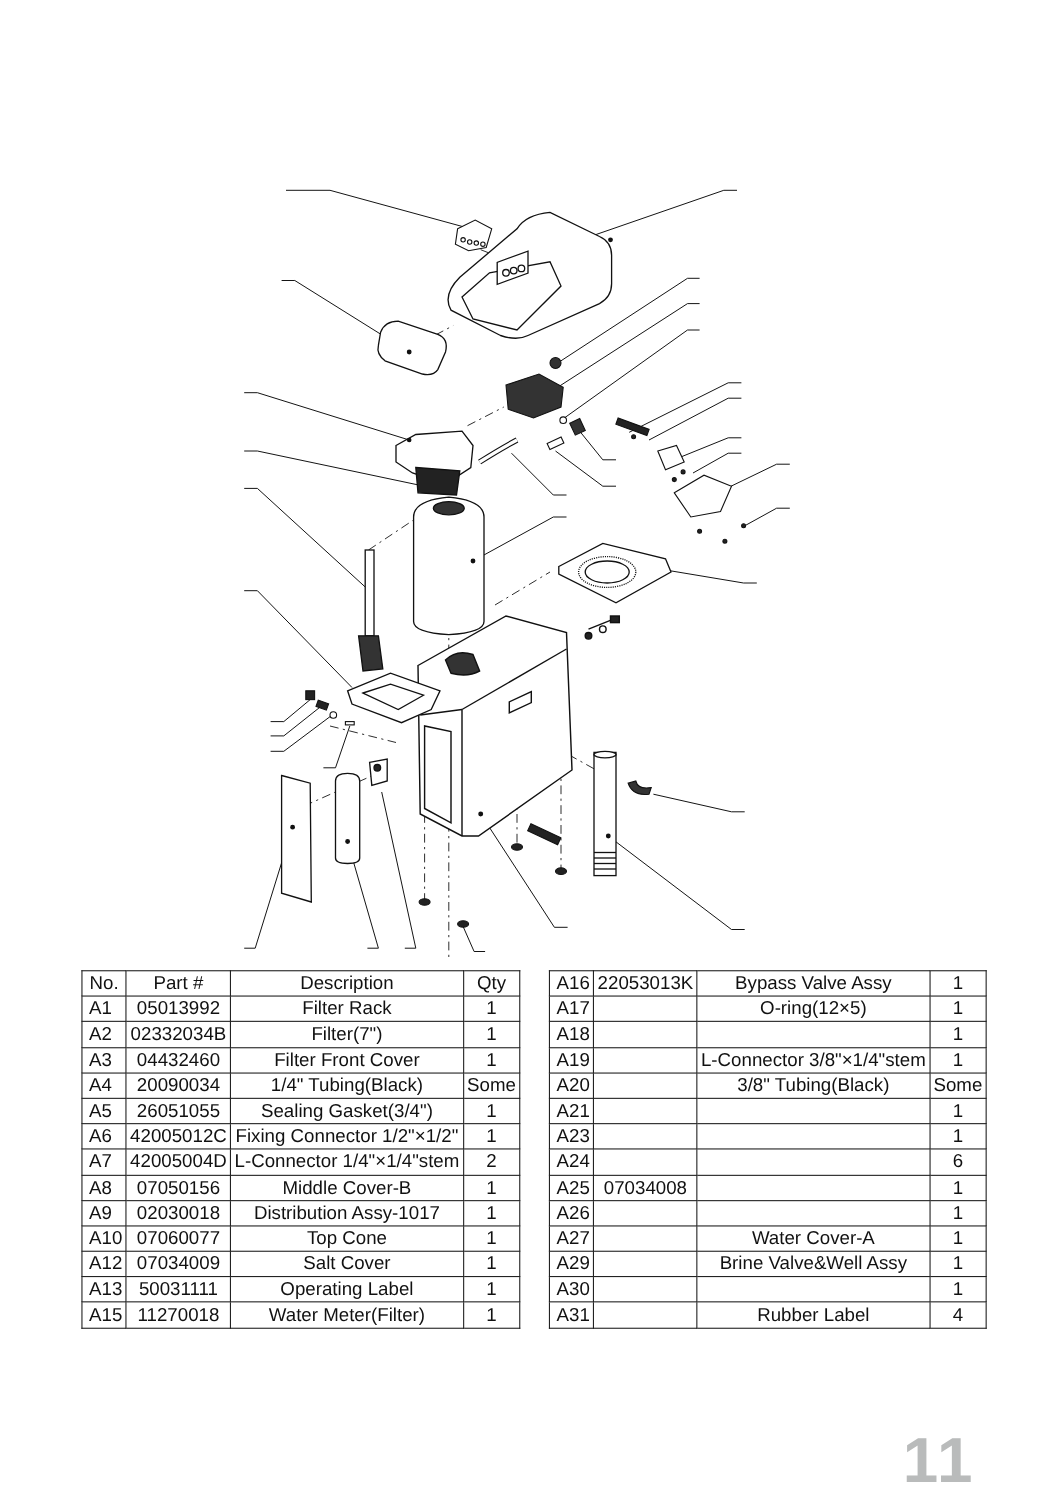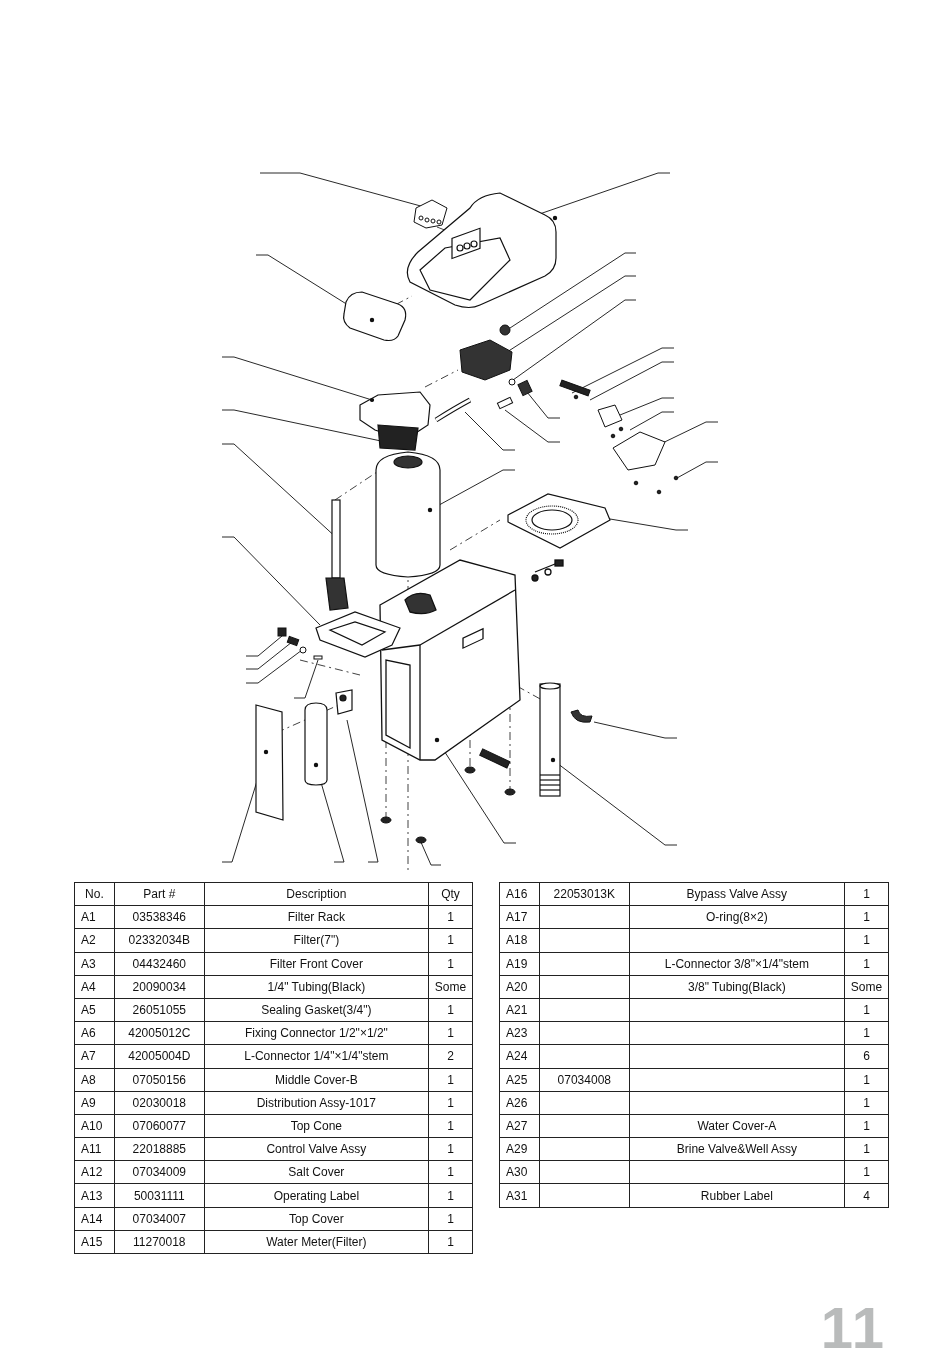--- a/index.html
+++ b/index.html
@@ -1,19 +1,19 @@
 <!DOCTYPE html>
 <html><head>
 <meta charset="utf-8">
 <style>
   html, body { margin:0; padding:0; background:#ffffff; }
   body { width:950px; height:1353px; position:relative; overflow:hidden; font-family:"Liberation Sans", sans-serif; color:#111; }
   #diagram { position:absolute; left:0; top:0; width:950px; height:880px; }
   #diagram svg { width:950px; height:880px; display:block; }
-  .tbl { position:absolute; border-collapse:collapse; font-family:"Liberation Sans", sans-serif; font-size:12px;padding-left:40px; }
+  .tbl { position:absolute; border-collapse:collapse; font-family:"Liberation Sans", sans-serif; font-size:17px;padding-left:40px; }
   .tbl td, .tbl th { border:1px solid #222; height:22.2px; padding:0 3px; text-align:center; font-weight:normal; white-space:nowrap; line-height:22px; }
   #table-left { left:74px; top:882px; width:399px; }
   #table-right { left:499px; top:882px; width:390px; }
   #table-left col.c1 { width:40px; } #table-left col.c2 { width:90px; } #table-left col.c3 { width:225px; } #table-left col.c4 { width:44px; }
   #table-right col.c1 { width:40px; } #table-right col.c2 { width:90px; } #table-right col.c3 { width:216px; } #table-right col.c4 { width:44px; }
   .tbl td.no { text-align:left; padding-left:6px;margin-top:16px; }
   #page-number { position:absolute; right:64px; top:1294px; font-size:58px; font-weight:bold; color:#b9bbbb; font-family:"Liberation Sans", sans-serif; letter-spacing:2px; }
 </style>
 </head>
 <body>
@@ -215,21 +215,21 @@
     <tr>
       <th>No.</th>
       <th>Part #</th>
       <th>Description</th>
       <th>Qty</th>
     </tr>
   </thead>
   <tbody id="tbody-left">
       <tr>
         <td class="no">A1</td>
-        <td>03538346</td>
+        <td>05013992</td>
         <td>Filter Rack</td>
         <td>1</td>
       </tr>
       <tr>
         <td class="no">A2</td>
         <td>02332034B</td>
         <td>Filter(7")</td>
         <td>1</td>
       </tr>
       <tr>
@@ -274,41 +274,29 @@
         <td>Distribution Assy-1017</td>
         <td>1</td>
       </tr>
       <tr>
         <td class="no">A10</td>
         <td>07060077</td>
         <td>Top Cone</td>
         <td>1</td>
       </tr>
       <tr>
-        <td class="no">A11</td>
-        <td>22018885</td>
-        <td>Control Valve Assy</td>
-        <td>1</td>
-      </tr>
-      <tr>
         <td class="no">A12</td>
         <td>07034009</td>
         <td>Salt Cover</td>
         <td>1</td>
       </tr>
       <tr>
         <td class="no">A13</td>
         <td>50031111</td>
         <td>Operating Label</td>
-        <td>1</td>
-      </tr>
-      <tr>
-        <td class="no">A14</td>
-        <td>07034007</td>
-        <td>Top Cover</td>
         <td>1</td>
       </tr>
       <tr>
         <td class="no">A15</td>
         <td>11270018</td>
         <td>Water Meter(Filter)</td>
         <td>1</td>
       </tr>
     </tbody>
 </table>
@@ -323,21 +311,21 @@
   <tbody id="tbody-right">
       <tr>
         <td class="no">A16</td>
         <td>22053013K</td>
         <td>Bypass Valve Assy</td>
         <td>1</td>
       </tr>
       <tr>
         <td class="no">A17</td>
         <td></td>
-        <td>O-ring(8×2)</td>
+        <td>O-ring(12×5)</td>
         <td>1</td>
       </tr>
       <tr>
         <td class="no">A18</td>
         <td></td>
         <td></td>
         <td>1</td>
       </tr>
       <tr>
         <td class="no">A19</td>

